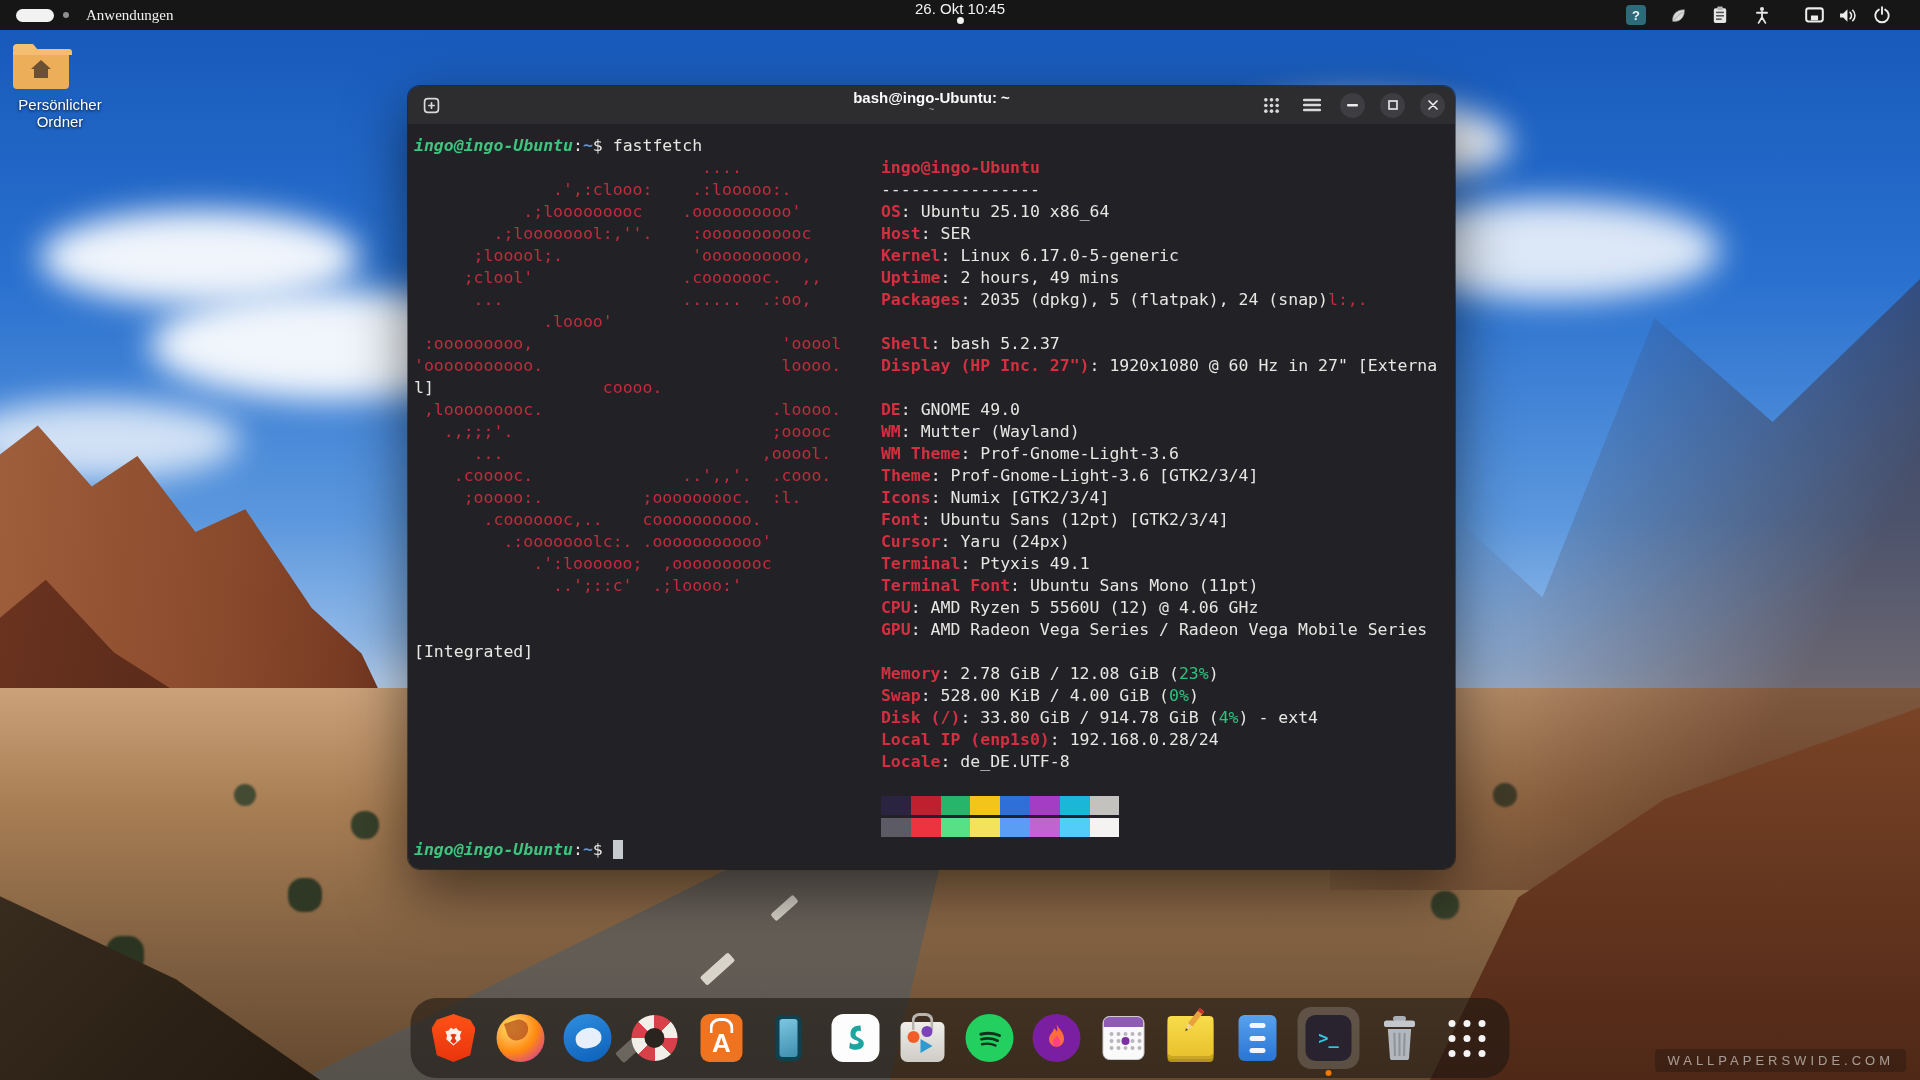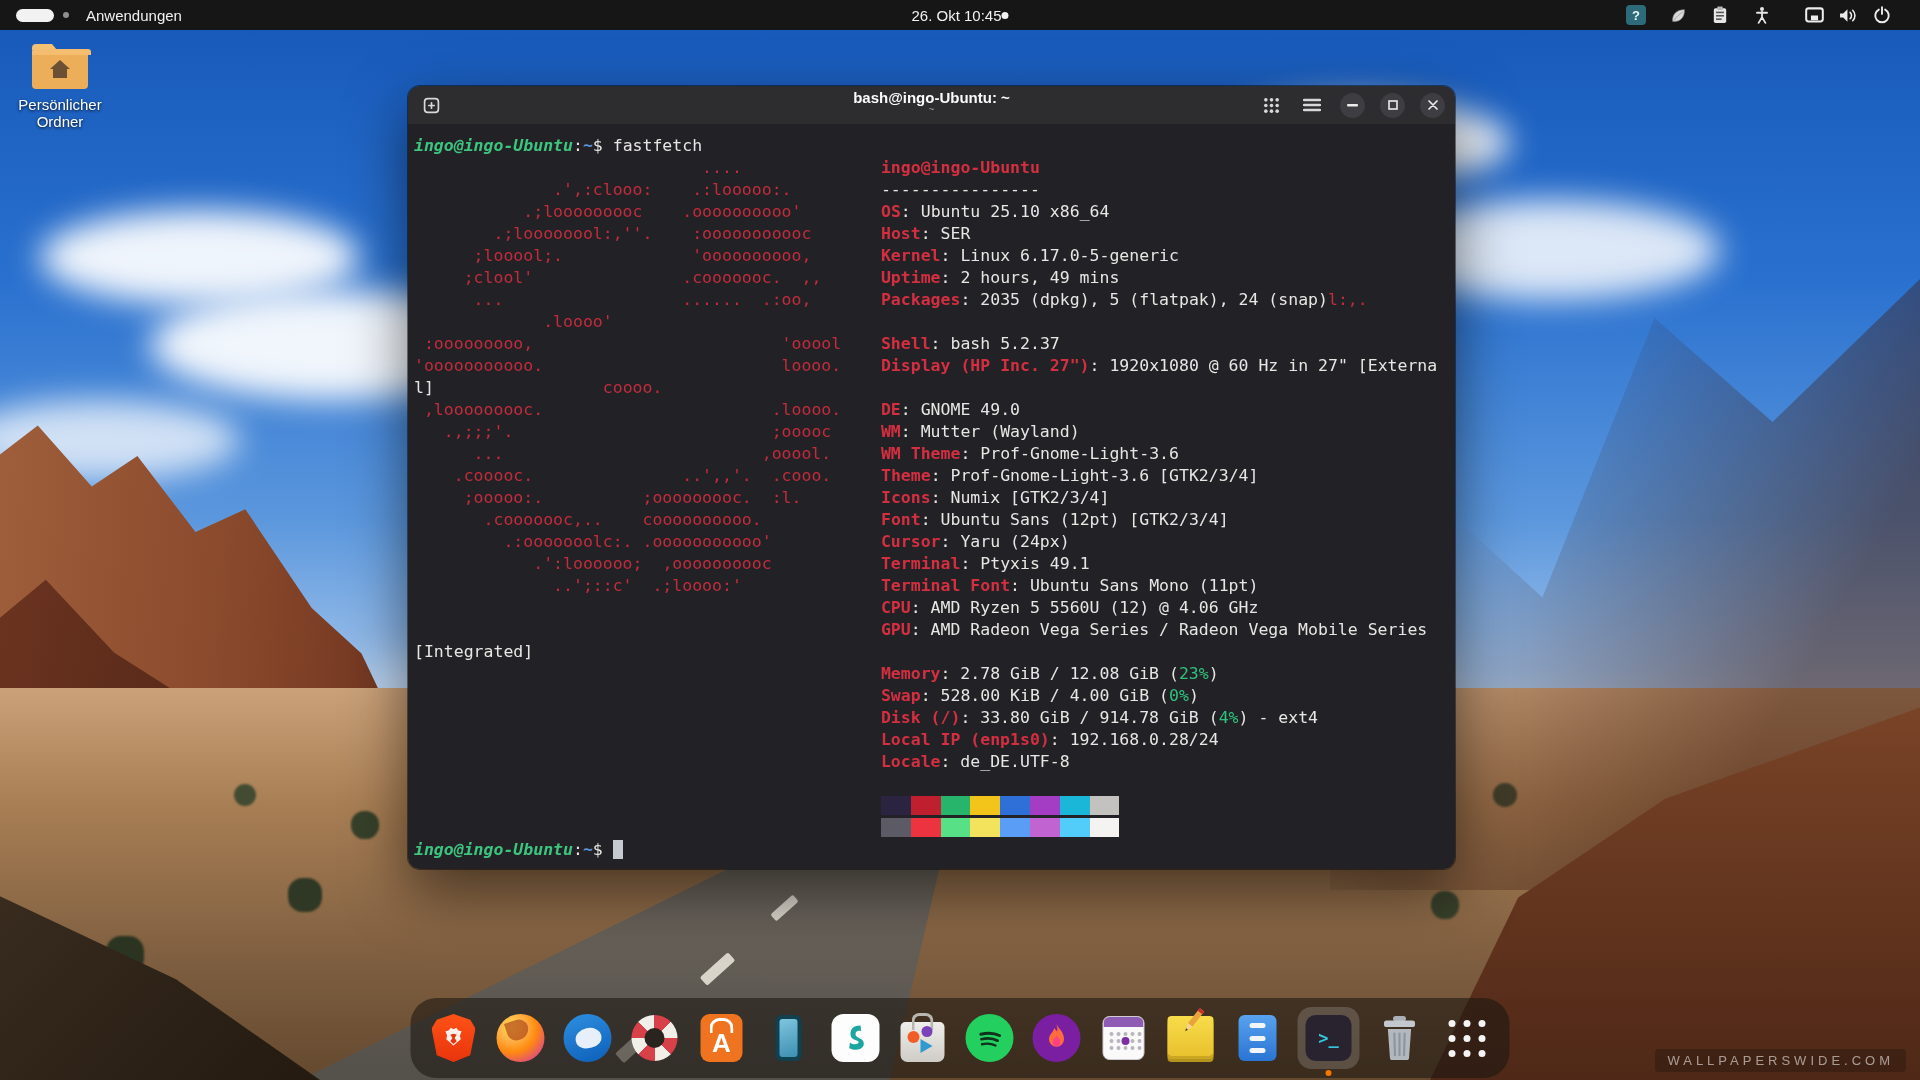--- a/index.html
+++ b/index.html
@@ -37,34 +37,34 @@
     clip-path:polygon(0% 100%,18% 52%,48% 26%,100% 2%,100% 100%); }
   #road { left:0; top:0; width:1920px; height:1080px;
     background:linear-gradient(180deg,#8c8478 71%,#6e675e 80%,#54504a 100%);
     clip-path:polygon(300px 1080px,890px 1080px,962px 772px,925px 772px); }
   .dash { position:absolute; background:#e9e5da; opacity:.88; border-radius:2px; transform:rotate(48deg); }
   #watermark { right:14px; bottom:8px; padding:4px 12px; background:rgba(20,15,10,.30); border-radius:4px;
     color:rgba(255,255,255,.55); font-size:13px; letter-spacing:4px; }
 
   
   #topbar { left:0; top:0; width:1920px; height:30px; background:#161616; display:flex; align-items:center; color:#e8e8e8; z-index:50; }
-  #activities { display:flex; align-items:center; gap:9px; height:100%; padding:0 16px; cursor:pointer; }
+  #activities { display:flex; align-items:center; gap:9px; height:100%; padding:0 16px; cursor:pointer;font-family:Liberation Serif, serif; }
   #ws-pill { width:38px; height:13px; border-radius:8px; background:#f2f2f2; }
   #ws-dot { width:6px; height:6px; border-radius:50%; background:#8f8f8f; }
   #activities-label { font-size:15px; margin-left:8px; color:#f0f0f0; }
-  #clock-area { position:absolute; left:50%; transform:translateX(-50%); display:flex; align-items:center; height:100%; padding:0 10px; }
+  #clock-area { position:absolute; left:50%; transform:translateX(-50%); display:flex; align-items:center; height:100%; padding:0 10px;flex-direction:column; }
   #clock { font-size:15px; color:#f2f2f2; }
   #notif-dot { width:7px; height:7px; border-radius:50%; background:#f2f2f2; }
   #tray { margin-left:auto; display:flex; align-items:center; gap:22px; padding-right:18px; height:100%; }
   .tray-ic { display:flex; align-items:center; justify-content:center; width:20px; height:20px; }
   #kbd-badge { width:20px; height:20px; border-radius:4px; background:#2e6b7a; color:#eaf4f6; font-size:13px; font-weight:bold; display:flex; align-items:center; justify-content:center; }
   #quick-group { display:flex; align-items:center; gap:14px; padding:2px 10px; border-radius:14px; }
 
   
-  #home-icon { left:10px; top:40px; width:100px; display:flex; flex-direction:column; align-items:center; gap:4px; cursor:pointer; }
+  #home-icon { left:10px; top:40px; width:100px; display:flex; flex-direction:column; gap:4px; cursor:pointer; }
   #home-label { color:#fff; font-size:15px; text-align:center; line-height:1.15; text-shadow:0 1px 3px rgba(0,0,0,.85); }
 
   
   #window { left:408px; top:86px; width:1047px; height:783px; border-radius:12px; overflow:hidden;
     box-shadow:0 22px 60px rgba(0,0,0,.55), 0 0 0 1px rgba(0,0,0,.45); z-index:20; }
   #titlebar { height:38px; background:#2d2d30; display:flex; align-items:center; position:relative; padding:0 10px; }
   #title-stack { position:absolute; left:50%; top:3px; transform:translateX(-50%); text-align:center; }
   #win-title { color:#fafafa; font-size:15px; font-weight:bold; white-space:nowrap; }
   #win-subtitle { color:#a0a0a0; font-size:10px; line-height:8px; }
   #tb-right { margin-left:auto; display:flex; align-items:center; gap:15px; }

